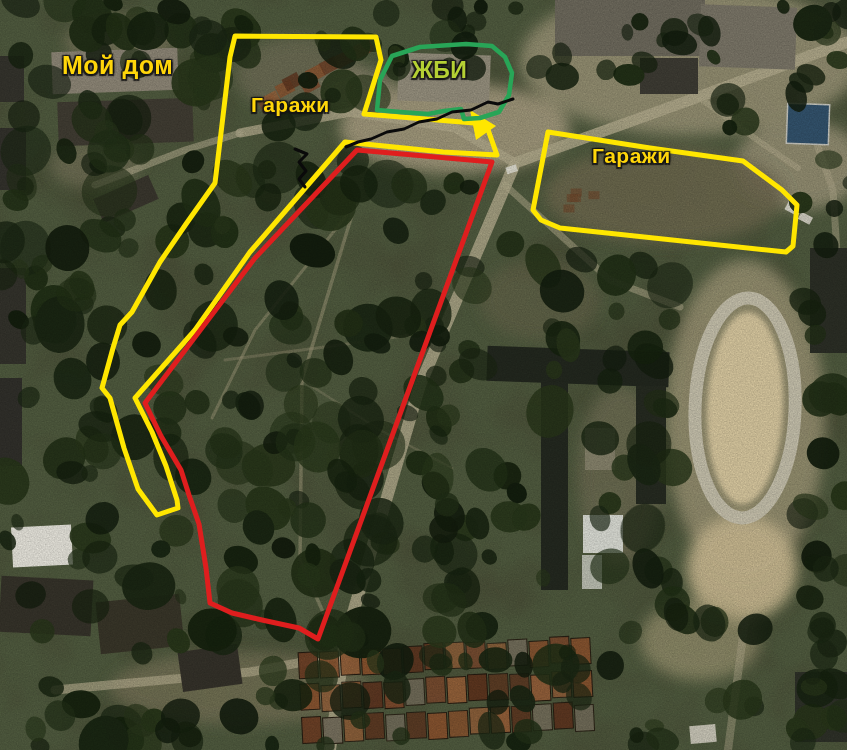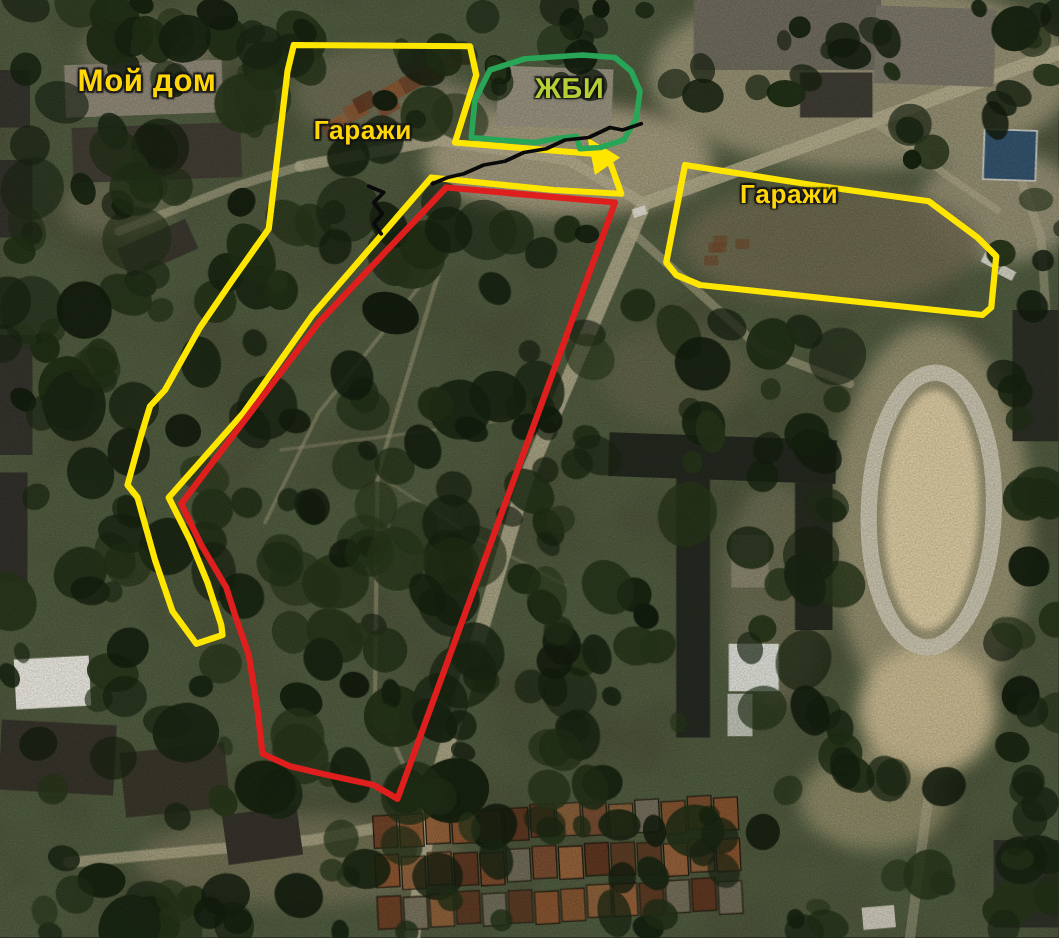--- a/index.html
+++ b/index.html
@@ -601,15 +601,15 @@
         <polygon points="548,132 650,148 743,161 782,190 797,205 793,246 786,252 560,228 541,220 533,210" fill="none" stroke="#ffe600" stroke-width="5" stroke-linejoin="round" stroke-linecap="round"></polygon>
         <polygon points="377,110 380,80 392,56 420,47 466,44 492,46 505,57 512,73 509,95 499,112 480,118 464,119 461,109 444,111 428,114 400,112" fill="none" stroke="#28a557" stroke-width="4.5" stroke-linejoin="round" stroke-linecap="round"></polygon>
         <polygon points="357,150 492,162 318,639 299,628 262,620 232,613 210,603 206,568 199,524 189,495 181,470 161,436 145,403 255,258" fill="none" stroke="#df1e1e" stroke-width="5" stroke-linejoin="round" stroke-linecap="round"></polygon>
         <polyline points="513,99 498,104 488,102 471,110 452,112 437,119 419,122 404,129 387,132 371,139 358,142 346,147" fill="none" stroke="#0a0a0a" stroke-width="3" stroke-linejoin="round" stroke-linecap="round"></polyline>
         <polyline points="295,149 307,154 299,162 306,171 299,179 305,187" fill="none" stroke="#0a0a0a" stroke-width="3" stroke-linejoin="round" stroke-linecap="round"></polyline>
       </g>
   </svg>
 
   <div class="map-label" id="lbl0" style="left: 62px; top: 53px; font-size: 25px; color: rgb(255, 214, 10);">Мой дом</div>
   <div class="map-label" id="lbl1" style="left: 251px; top: 94px; font-size: 21px; color: rgb(255, 214, 10);">Гаражи</div>
-  <div class="map-label" id="lbl2" style="left: 428px; top: 59px; font-size: 23px; color: rgb(181, 208, 52);">ЖБИ</div>
+  <div class="map-label" id="lbl2" style="left: 412px; top: 59px; font-size: 23px; color: rgb(181, 208, 52);">ЖБИ</div>
   <div class="map-label" id="lbl3" style="left: 592px; top: 145px; font-size: 21px; color: rgb(255, 214, 10);">Гаражи</div>
 </div>
 
 </body></html>

